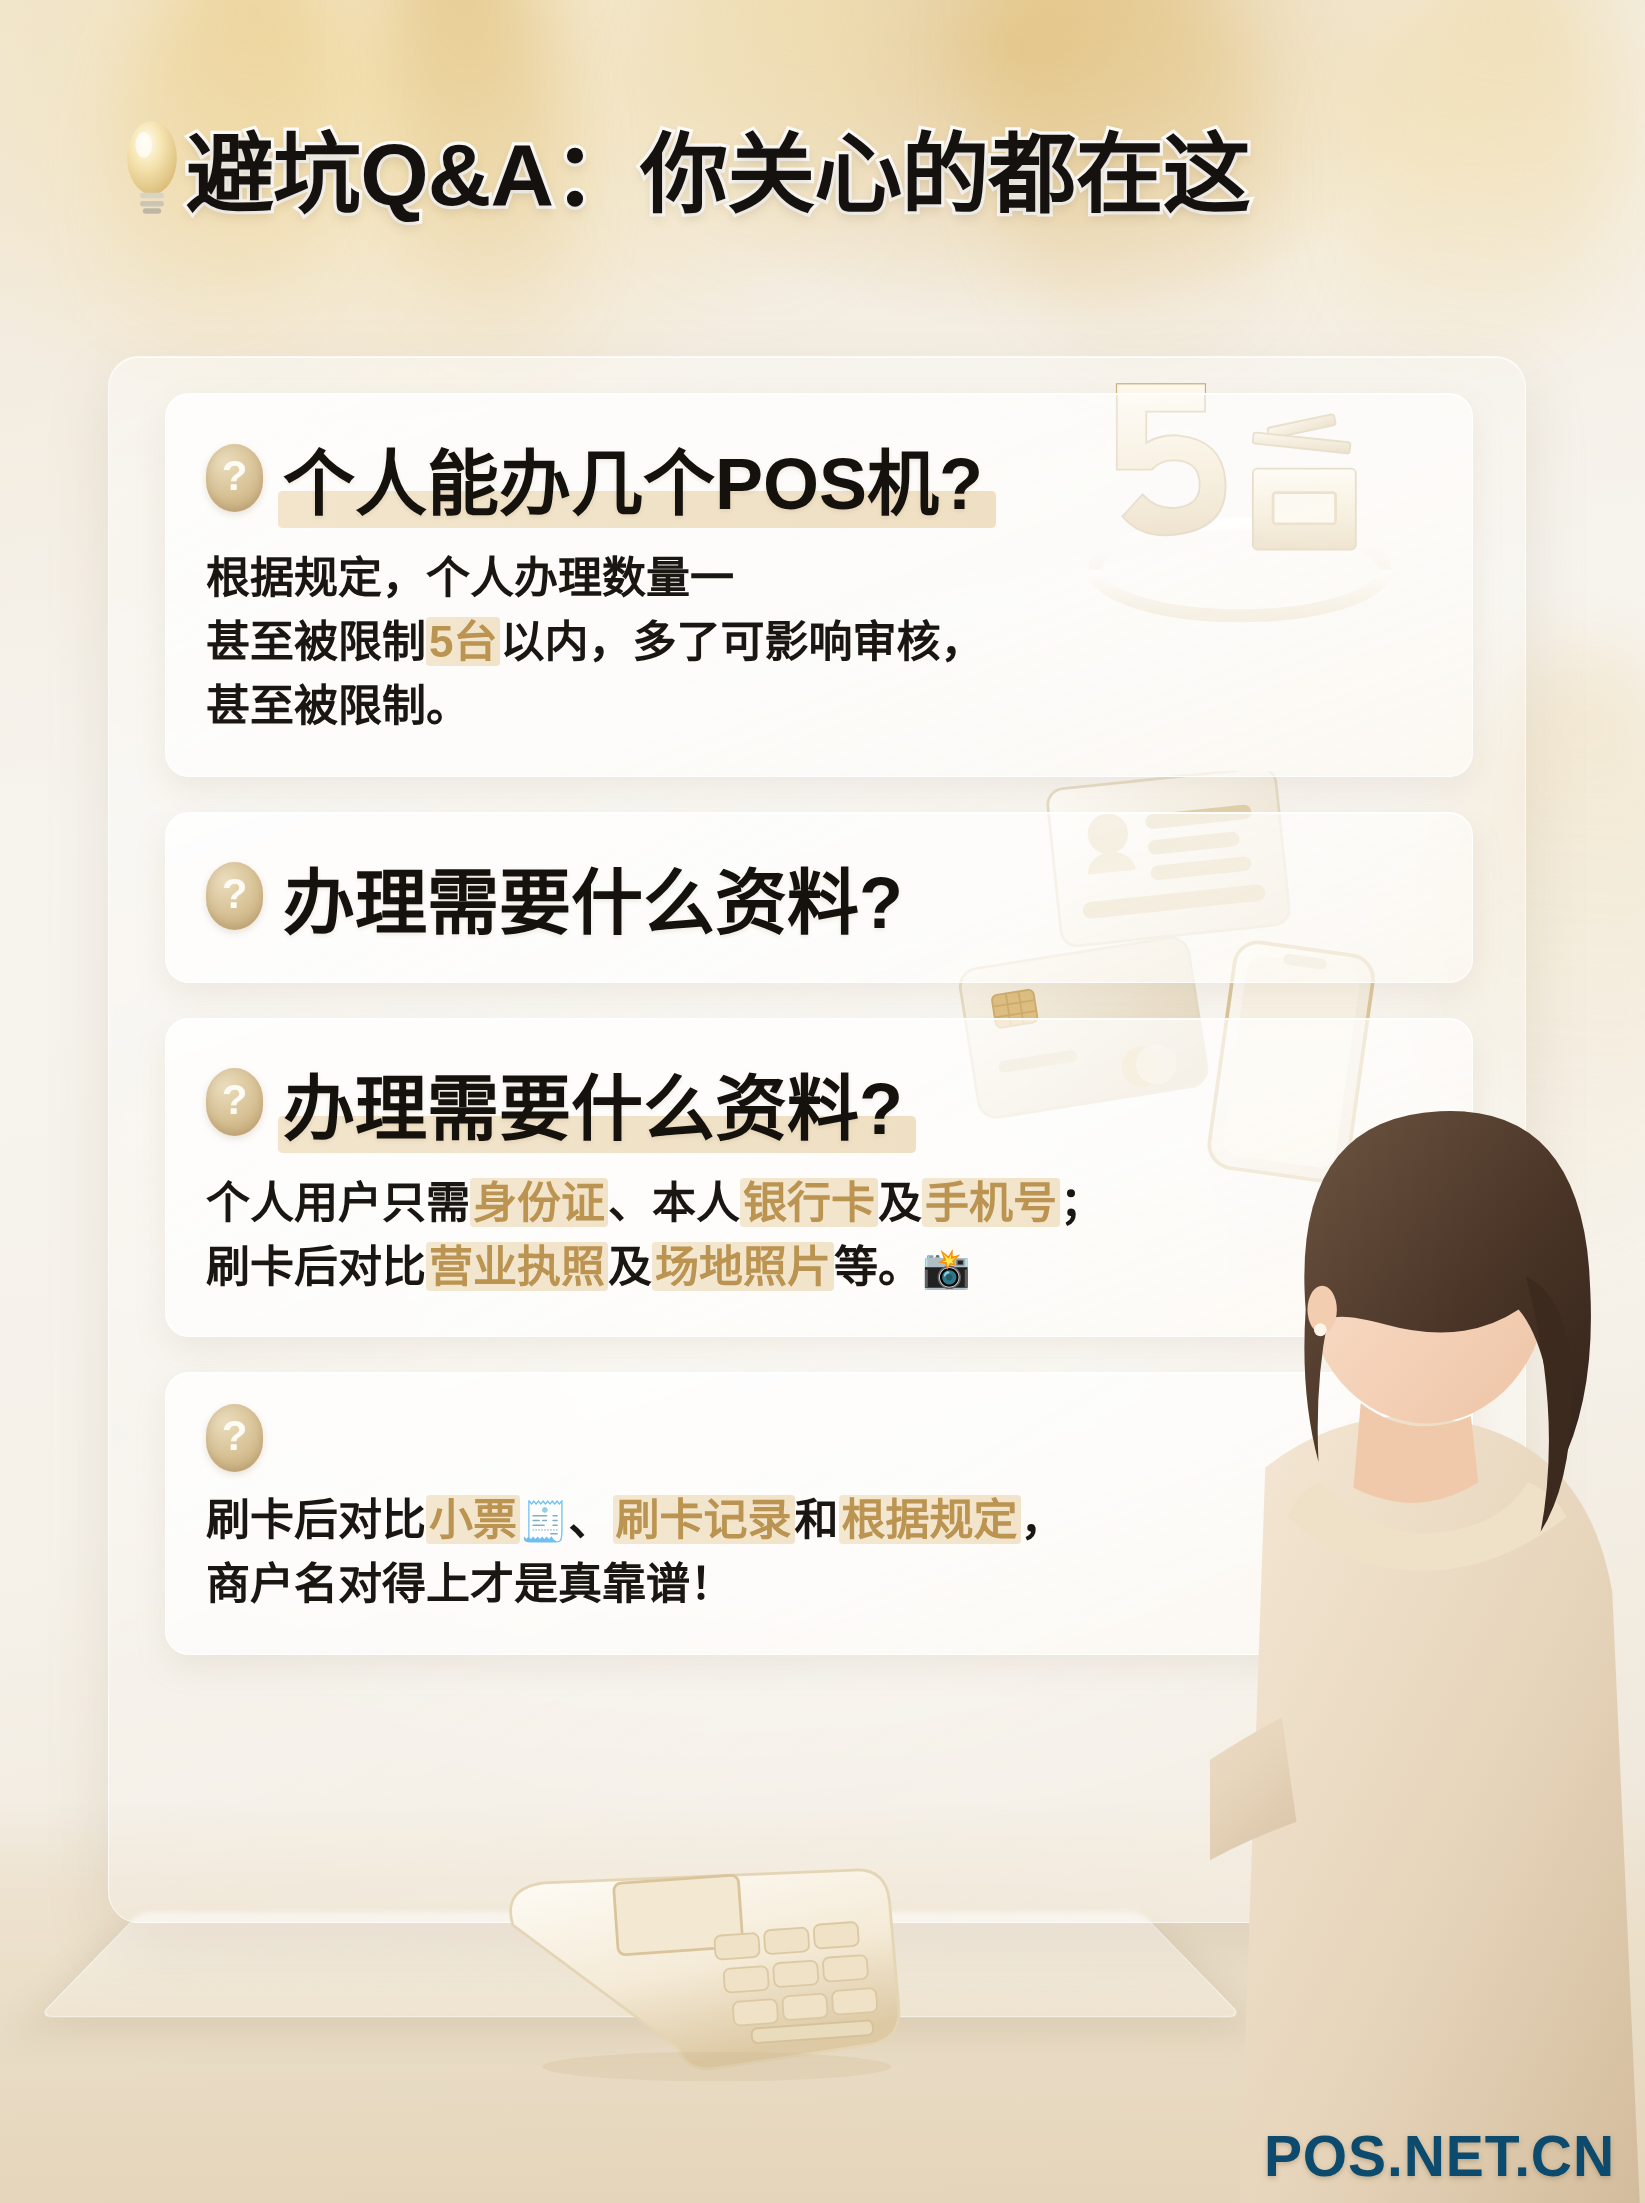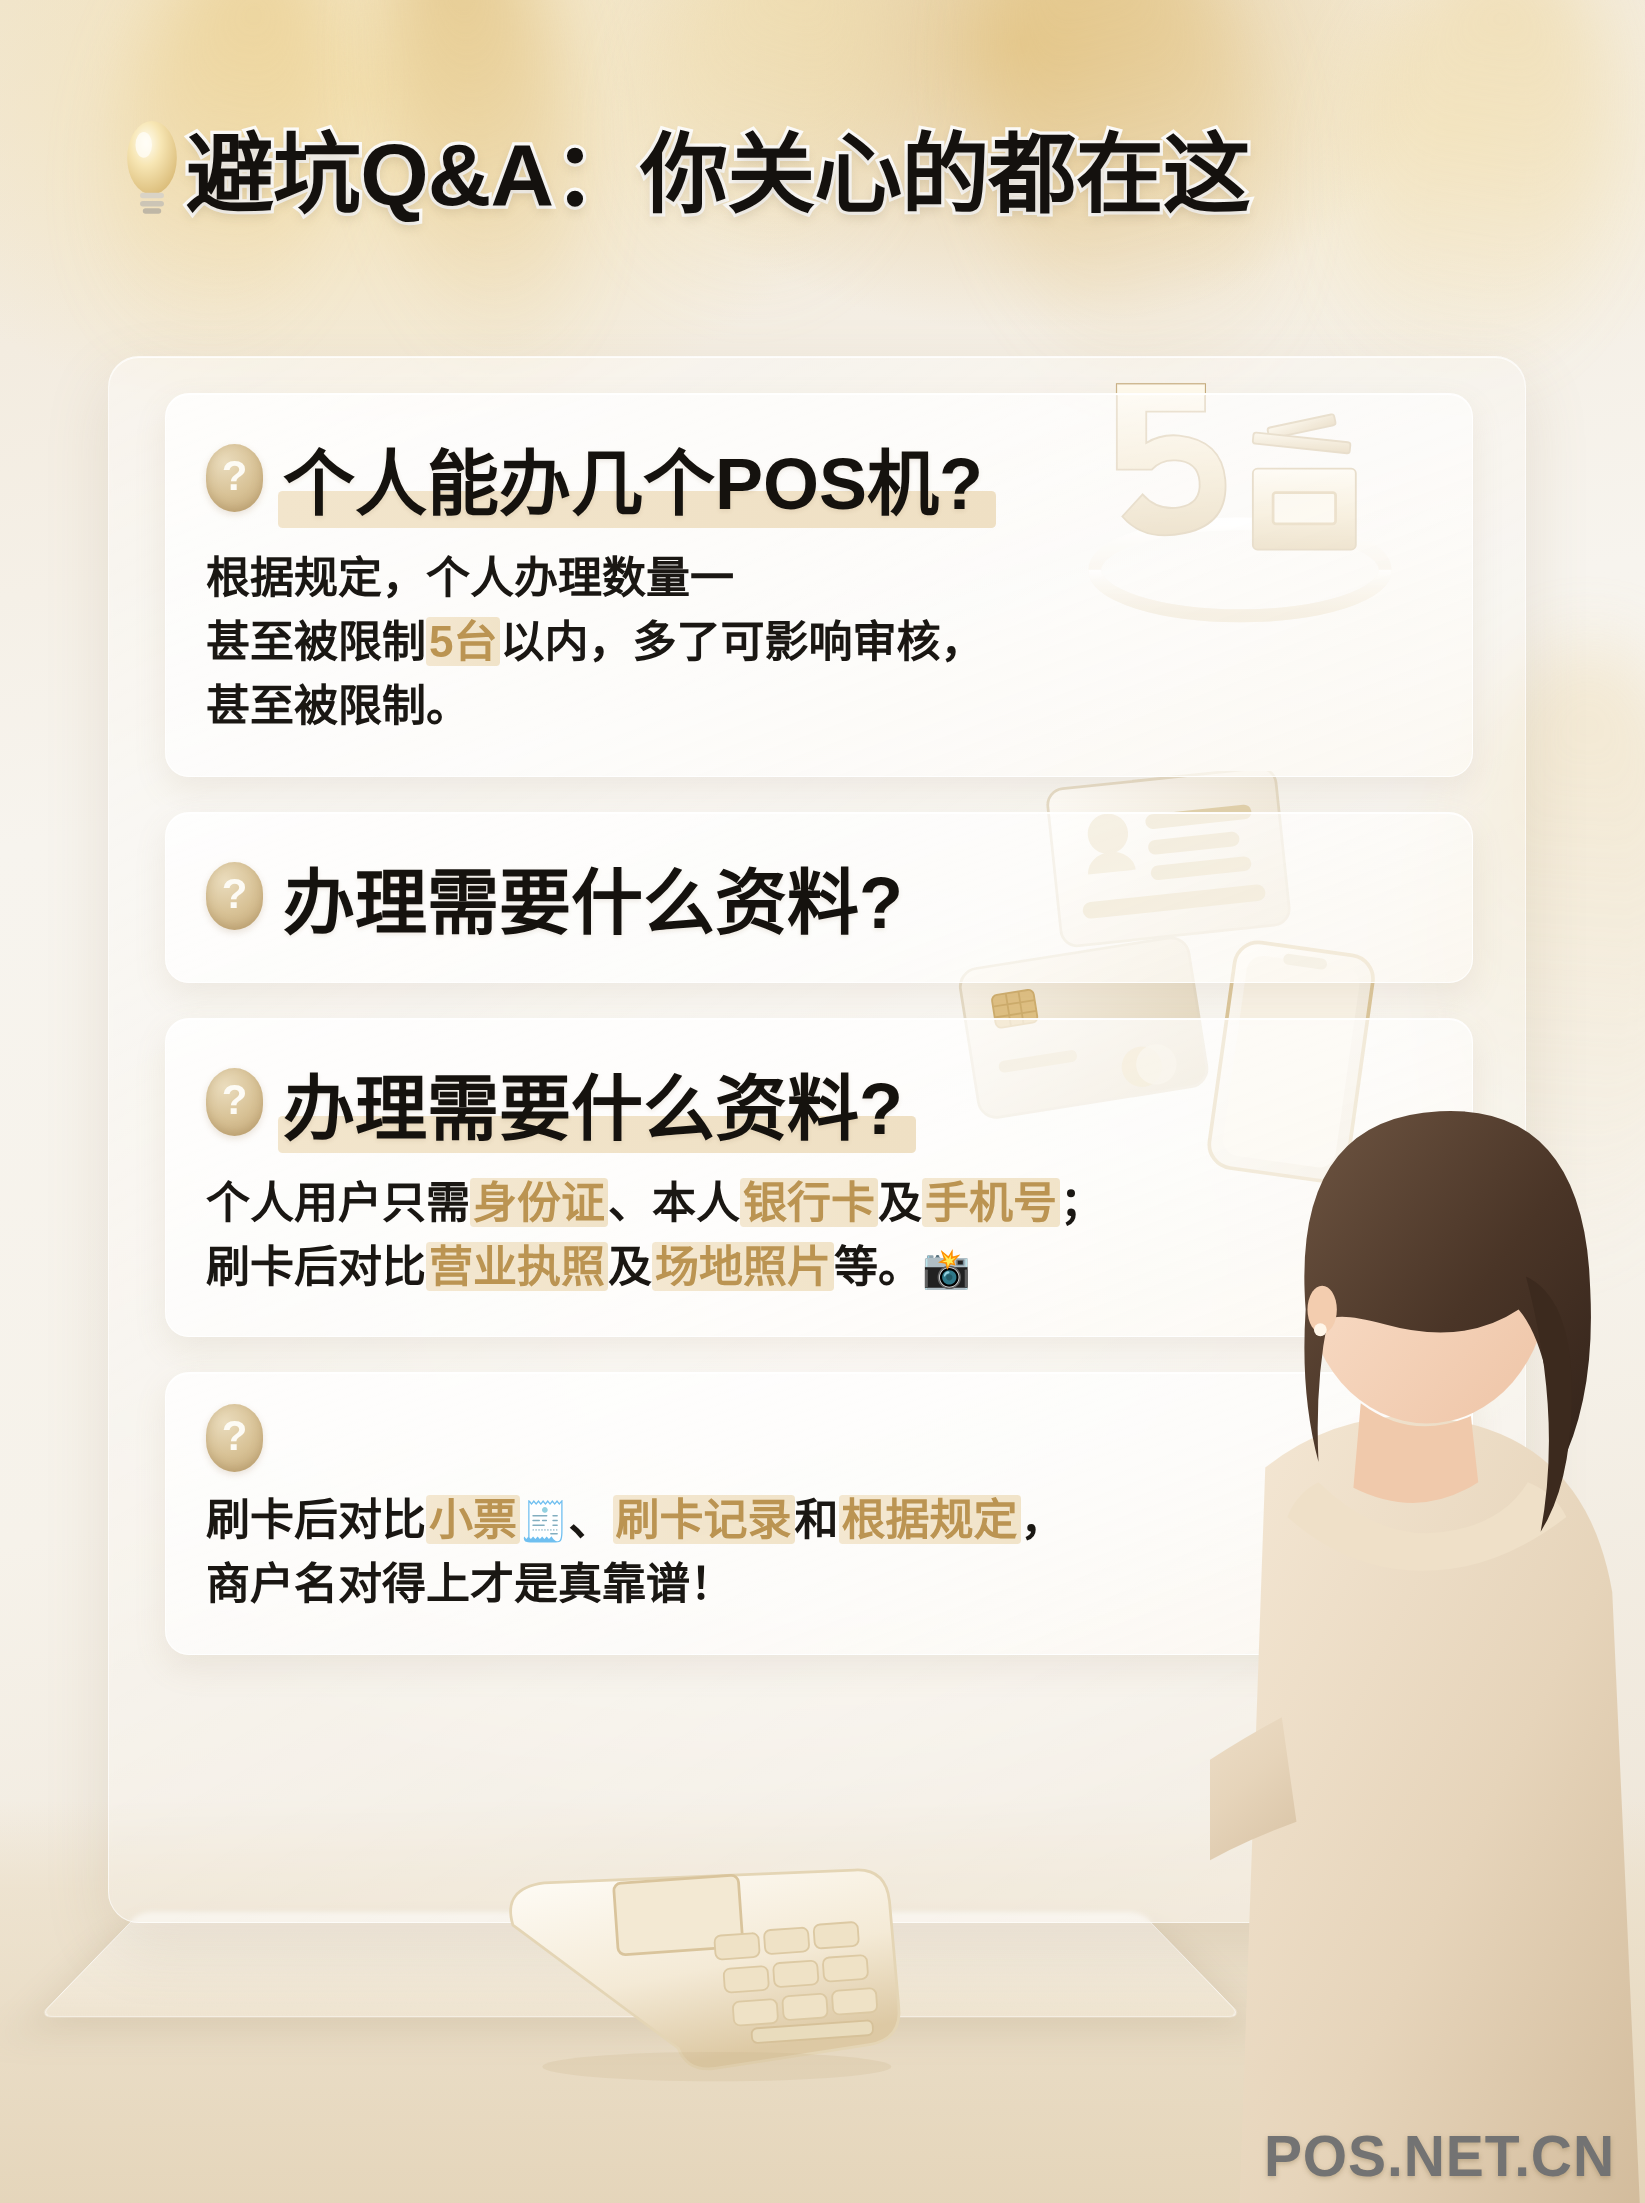--- a/index.html
+++ b/index.html
@@ -159,21 +159,21 @@
     -webkit-box-decoration-break: clone;
   }
   .qa-body .emoji { font-size: 39px; }
   .line { white-space: nowrap; display: block; }
 
   
   .watermark {
     position: absolute;
     right: 31px; bottom: 14.7px;
     font-size: 57px; font-weight: 800;
-    color: #737373;
+    color: #0c4a6e;
     letter-spacing: 0.9px;
     z-index: 60;
     text-shadow: 0 1.8px 5.5px rgba(120,100,60,.35);
   }
 </style>
 </head>
 <body>
 
 <div class="bg-base"></div>
 <div class="bg-streak streak-a"></div>

